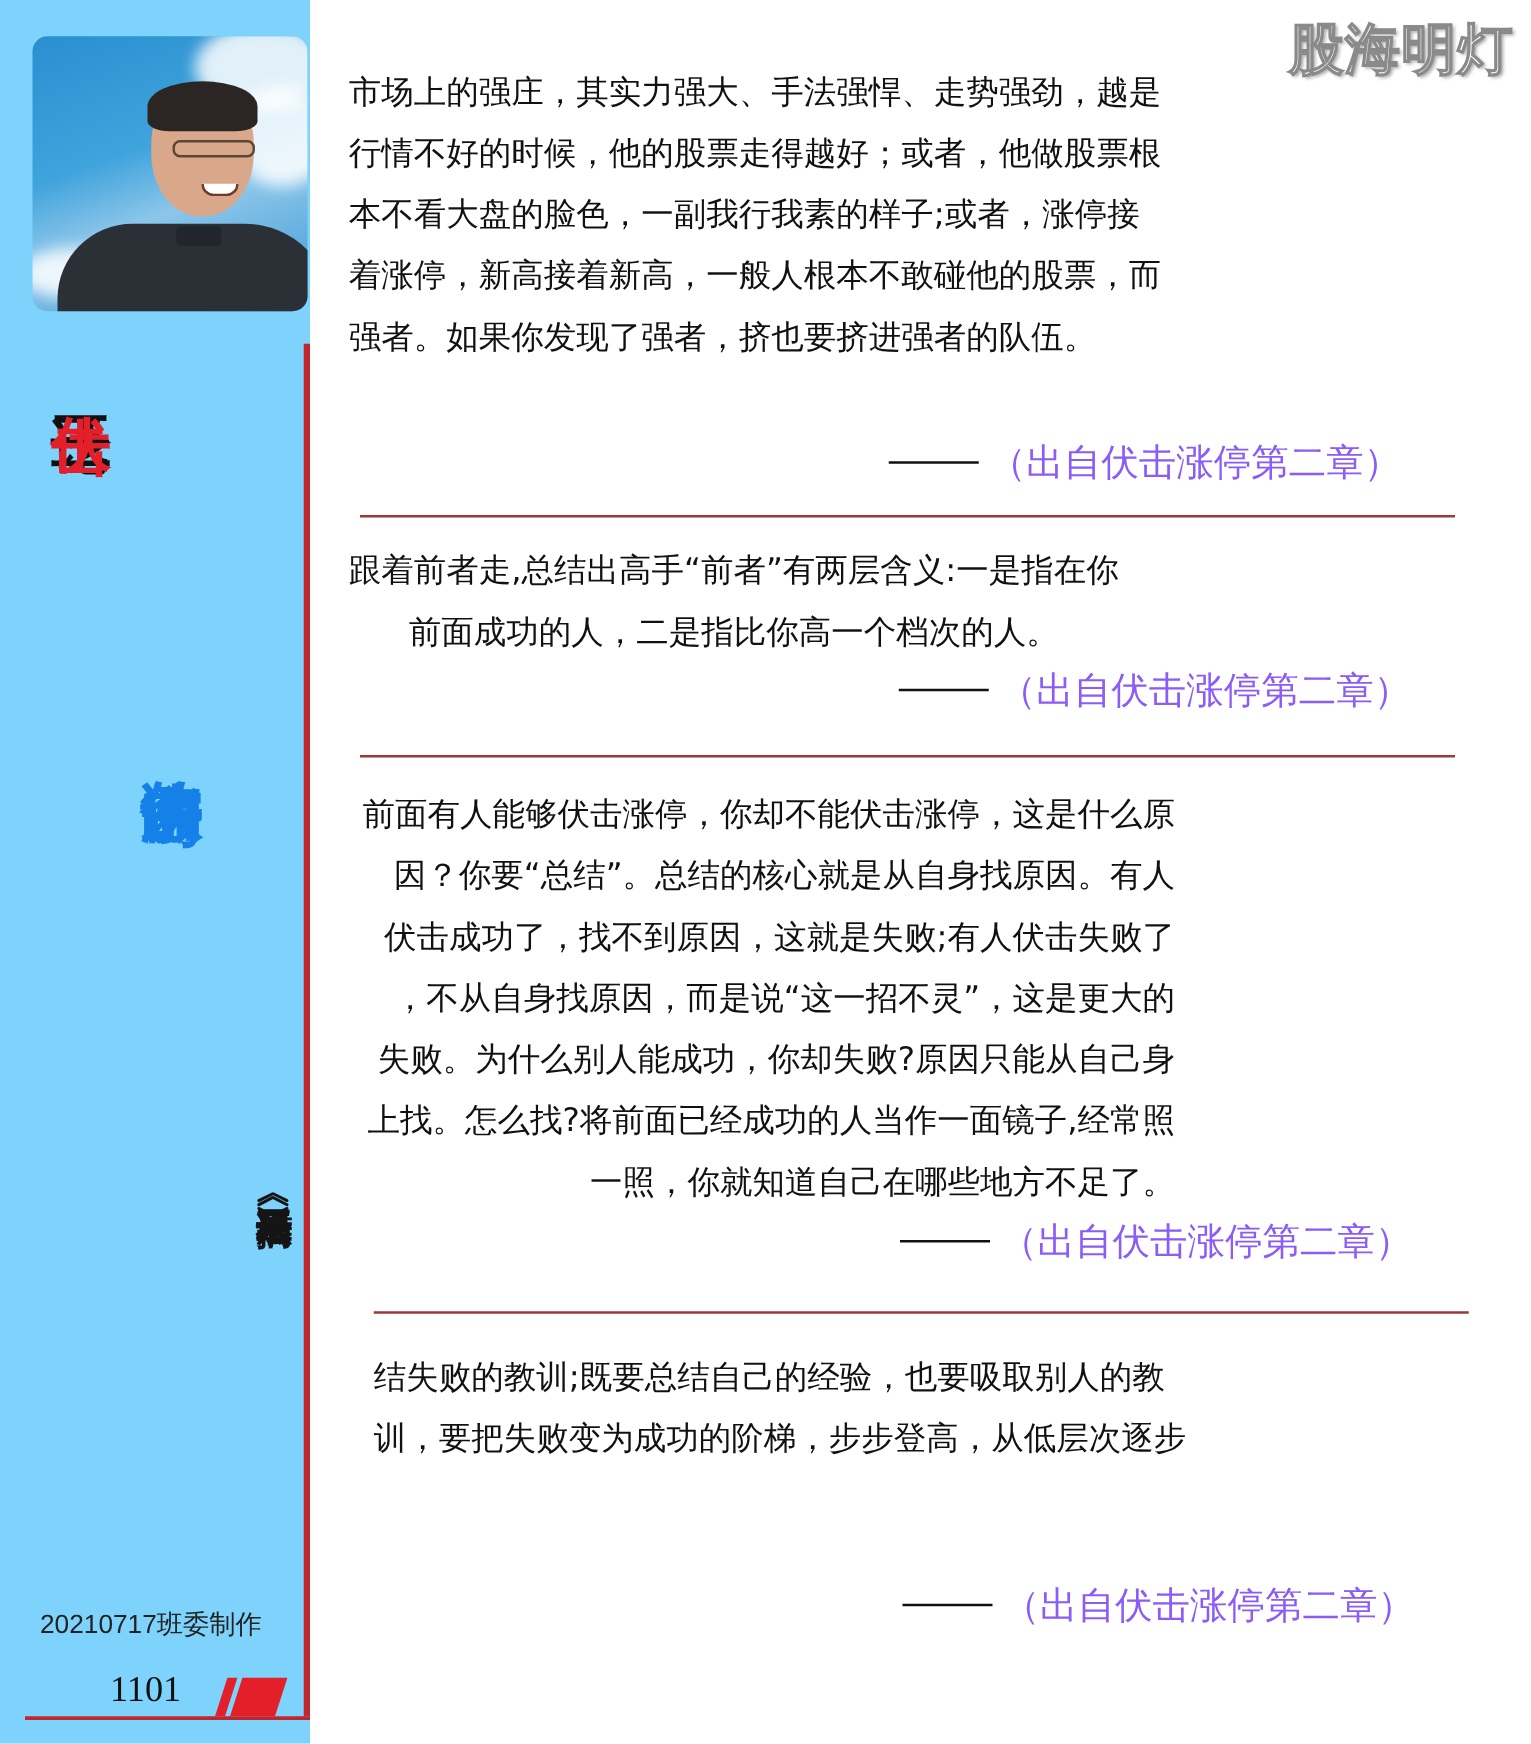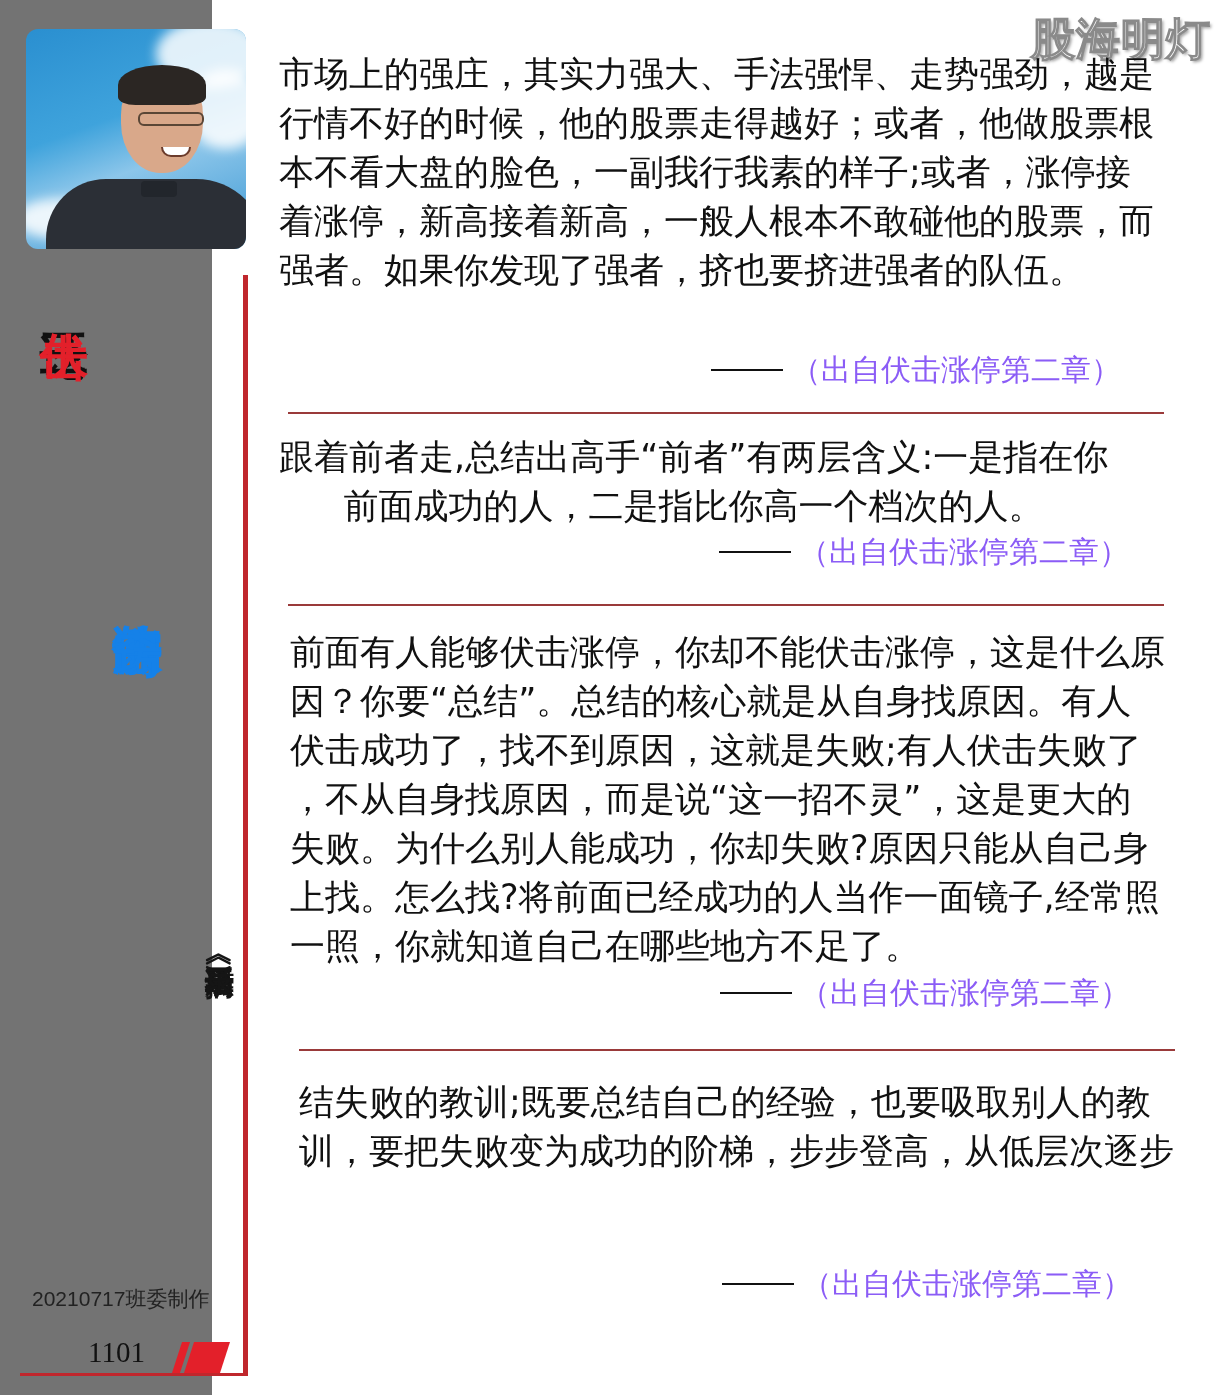--- a/index.html
+++ b/index.html
@@ -1,20 +1,20 @@
 <!DOCTYPE html>
 <html><head>
 <meta charset="utf-8">
 <style>
   * { margin: 0; padding: 0; box-sizing: border-box; }
   html, body { width: 1225px; height: 1395px; background: #ffffff; overflow: hidden; }
   body { position: relative; font-family: "DejaVu Sans", "Liberation Sans", sans-serif; color: #111; }
 
   
-  .side { position: absolute; left: 0; top: 0; width: 212px; height: 1395px; background: #737373; }
+  .side { position: absolute; left: 0; top: 0; width: 248px; height: 1395px; background: #7dd3fc; }
   .photo { position: absolute; left: 26px; top: 29px; width: 220px; height: 220px; border-radius: 12px; overflow: hidden;
     background: linear-gradient(160deg, #2a8fd0 0%, #3fa3dc 40%, #8cc6ea 60%, #3c98d4 100%); }
   .photo .cloud { position: absolute; border-radius: 50%; background: rgba(255,255,255,0.85); filter: blur(6px); }
   .photo .head { position: absolute; left: 95px; top: 40px; width: 82px; height: 104px; border-radius: 44% 44% 48% 48%; background: #d9a88a; }
   .photo .hair { position: absolute; left: 92px; top: 36px; width: 88px; height: 40px; border-radius: 50% 50% 20% 20%; background: #2b2623; }
   .photo .glasses { position: absolute; left: 112px; top: 83px; width: 66px; height: 14px; border: 2px solid #5a4636; border-radius: 6px; }
   .photo .mouth { position: absolute; left: 135px; top: 118px; width: 30px; height: 10px; border-radius: 0 0 14px 14px; background: #fff; border: 2px solid #6b3b2b; border-top: none; }
   .photo .body { position: absolute; left: 20px; top: 150px; width: 220px; height: 100px; border-radius: 60px 70px 0 0; background: #2b2f36; }
   .photo .collar { position: absolute; left: 115px; top: 152px; width: 36px; height: 16px; background: #22262c; border-radius: 4px; }
 
@@ -34,21 +34,21 @@
   .maker { position: absolute; left: 32px; top: 1285px; font-family: "Liberation Sans", sans-serif; font-size: 21px; color: #222; white-space: nowrap; }
   .page-num { position: absolute; left: 88px; top: 1336px; font-family: "Liberation Serif", serif; font-size: 29px; color: #111; }
   .page-underline { position: absolute; left: 20px; top: 1373px; width: 228px; height: 3px; background: #c0272d; }
   .page-mark { position: absolute; left: 172px; top: 1342px; width: 58px; height: 31px; }
 
   
   .watermark { position: absolute; right: 14px; top: 10px; font-family: "DejaVu Sans", sans-serif; font-weight: bold; font-size: 44px;
     color: #ffffff; letter-spacing: 1px; -webkit-text-stroke: 1.2px #8a8a8a; text-shadow: 2px 2px 3px rgba(0,0,0,0.35); }
 
   
-  .block { position: absolute; font-family: "DejaVu Sans", "Liberation Sans", sans-serif; font-size: 35px; color: #111; }
+  .block { position: absolute; font-family: "DejaVu Sans", "Liberation Sans", sans-serif; font-size: 26px; color: #111; }
   .block .line { display: block; white-space: nowrap; height: 49px; line-height: 49px; }
   .cite { position: absolute; font-family: "DejaVu Sans", "Liberation Sans", sans-serif; font-size: 30px; color: #8b5cf6; white-space: nowrap; }
   .cite .dash { display: inline-block; width: 72px; height: 2px; background: #111; vertical-align: middle; margin-right: 8px; position: relative; top: -2px; }
   .divider { position: absolute; height: 1.5px; background: #9a3a3a; }
 </style>
 </head>
 <body>
 
 <div class="side">
   <div class="photo">
@@ -98,21 +98,21 @@
 
 <div class="block" style="left:279px;top:433px;text-align:center;">
   <span class="line">跟着前者走,总结出高手“前者”有两层含义:一是指在你</span>
   <span class="line">前面成功的人，二是指比你高一个档次的人。</span>
 </div>
 <div class="cite" style="left:719px;top:532px;">
   <span class="dash"></span><span>（出自伏击涨停第二章）</span>
 </div>
 <div class="divider" style="left:288px;top:604px;width:876px;"></div>
 
-<div class="block" style="left:290px;top:628px;">
+<div class="block" style="left:290px;top:628px;text-align:right;">
   <span class="line">前面有人能够伏击涨停，你却不能伏击涨停，这是什么原</span>
   <span class="line">因？你要“总结”。总结的核心就是从自身找原因。有人</span>
   <span class="line">伏击成功了，找不到原因，这就是失败;有人伏击失败了</span>
   <span class="line">，不从自身找原因，而是说“这一招不灵”，这是更大的</span>
   <span class="line">失败。为什么别人能成功，你却失败?原因只能从自己身</span>
   <span class="line">上找。怎么找?将前面已经成功的人当作一面镜子,经常照</span>
   <span class="line">一照，你就知道自己在哪些地方不足了。</span>
 </div>
 <div class="cite" style="left:720px;top:973px;">
   <span class="dash"></span><span>（出自伏击涨停第二章）</span>

